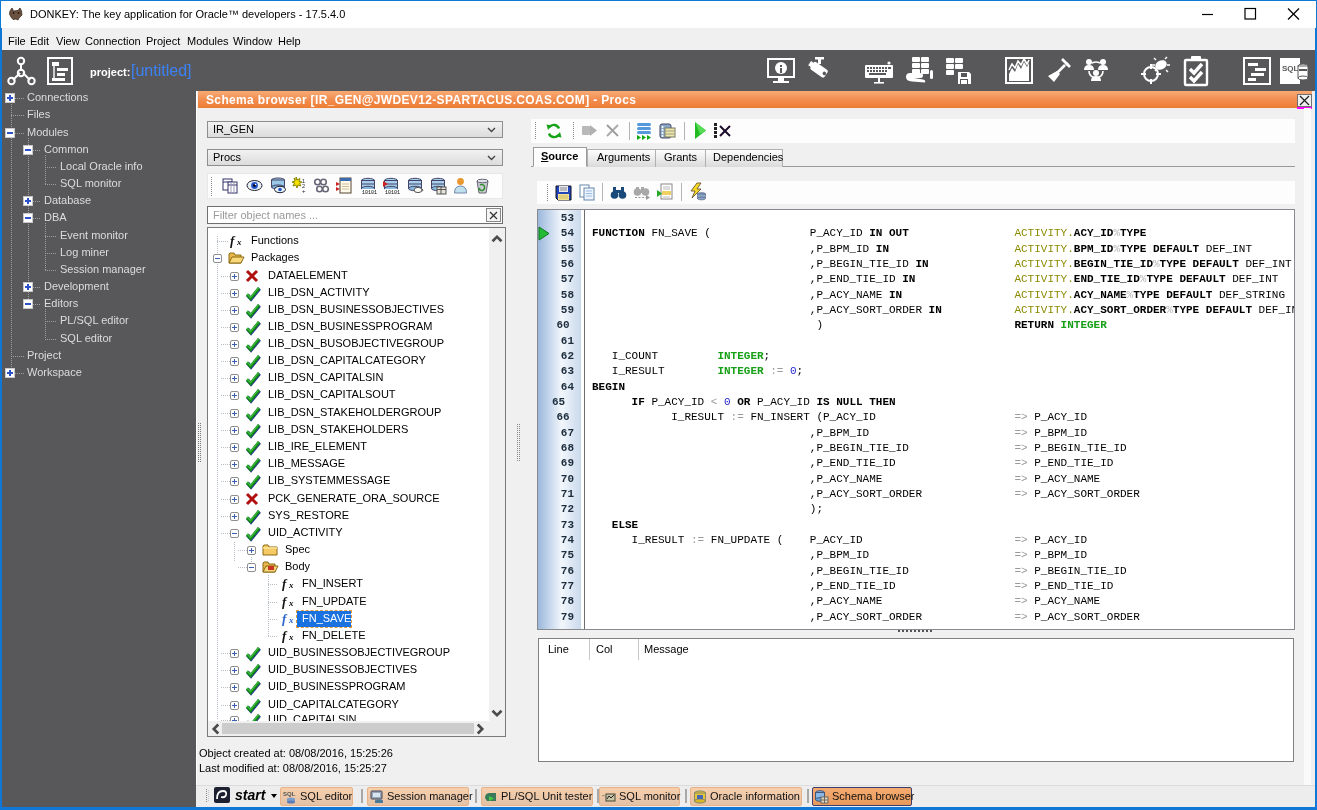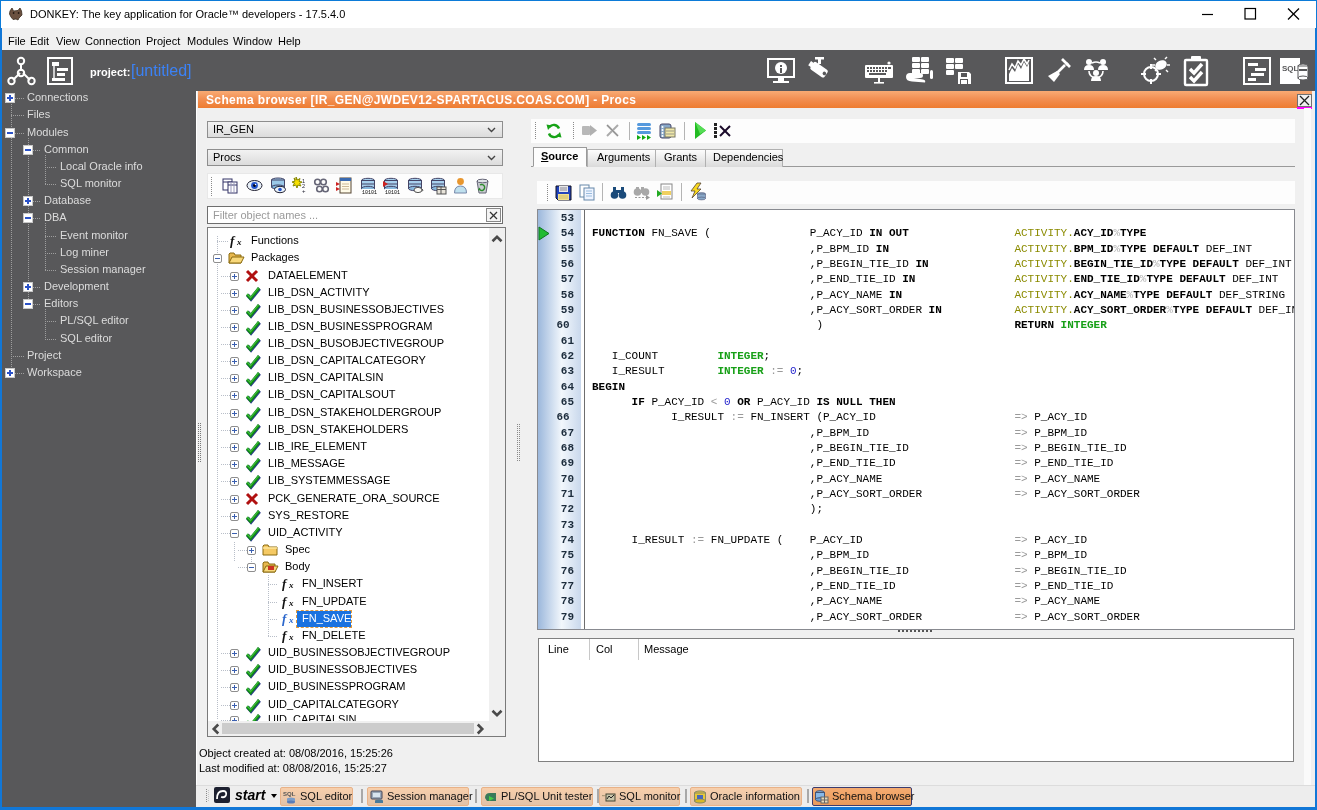--- a/index.html
+++ b/index.html
@@ -946,21 +946,21 @@
         <span style="position:absolute;left:19.80px;top:0;color:#000">I_RESULT</span>
         <span style="position:absolute;left:125.40px;top:0;font-weight:bold;color:#18a018">INTEGER</span>
         <span style="position:absolute;left:178.20px;top:0;color:#9a9a9a">:=</span>
         <span style="position:absolute;left:198.00px;top:0;color:#2222cc">0</span>
         <span style="position:absolute;left:204.60px;top:0;color:#000">;</span>
       </div>
       <div class="tx" style="left:552px;top:379.63px;width:22px;text-align:right;font-family:'Liberation Mono',monospace;font-size:11px;line-height:15.33px;font-weight:bold;color:#1c2c3c">64</div>
       <div class="abs" style="left:592.0px;top:379.63px;width:703.0px;height:15.33px;font-family:'Liberation Mono',monospace;font-size:11px;line-height:15.33px">
         <span style="position:absolute;left:0.00px;top:0;font-weight:bold;color:#000">BEGIN</span>
       </div>
-      <div class="tx" style="left:552px;top:394.96px;width:22px;text-align:right;font-family:'Liberation Mono',monospace;font-size:11px;line-height:15.33px;font-weight:bold;color:#1c2c3c">65</div>
+      <div class="tx" style="left:552px;top:394.96px;width:22px;font-family:'Liberation Mono',monospace;font-size:11px;line-height:15.33px;font-weight:bold;color:#1c2c3c">65</div>
       <div class="abs" style="left:592.0px;top:394.96px;width:703.0px;height:15.33px;font-family:'Liberation Mono',monospace;font-size:11px;line-height:15.33px">
         <span style="position:absolute;left:39.60px;top:0;font-weight:bold;color:#000">IF</span>
         <span style="position:absolute;left:59.40px;top:0;color:#000">P_ACY_ID</span>
         <span style="position:absolute;left:118.80px;top:0;color:#9a9a9a">&lt;</span>
         <span style="position:absolute;left:132.00px;top:0;color:#2222cc">0</span>
         <span style="position:absolute;left:145.20px;top:0;font-weight:bold;color:#000">OR</span>
         <span style="position:absolute;left:165.00px;top:0;color:#000">P_ACY_ID</span>
         <span style="position:absolute;left:224.40px;top:0;font-weight:bold;color:#000">IS NULL THEN</span>
       </div>
       <div class="tx" style="left:552px;top:410.29px;width:22px;text-align:center;font-family:'Liberation Mono',monospace;font-size:11px;line-height:15.33px;font-weight:bold;color:#1c2c3c">66</div>
@@ -1000,20 +1000,23 @@
       <div class="abs" style="left:592.0px;top:486.94px;width:703.0px;height:15.33px;font-family:'Liberation Mono',monospace;font-size:11px;line-height:15.33px">
         <span style="position:absolute;left:217.80px;top:0;color:#000">,P_ACY_SORT_ORDER</span>
         <span style="position:absolute;left:422.40px;top:0;color:#9a9a9a">=&gt;</span>
         <span style="position:absolute;left:442.20px;top:0;color:#000">P_ACY_SORT_ORDER</span>
       </div>
       <div class="tx" style="left:552px;top:502.27px;width:22px;text-align:right;font-family:'Liberation Mono',monospace;font-size:11px;line-height:15.33px;font-weight:bold;color:#1c2c3c">72</div>
       <div class="abs" style="left:592.0px;top:502.27px;width:703.0px;height:15.33px;font-family:'Liberation Mono',monospace;font-size:11px;line-height:15.33px">
         <span style="position:absolute;left:217.80px;top:0;color:#000">);</span>
       </div>
       <div class="tx" style="left:552px;top:517.60px;width:22px;text-align:right;font-family:'Liberation Mono',monospace;font-size:11px;line-height:15.33px;font-weight:bold;color:#1c2c3c">73</div>
+      <div class="abs" style="left:592.0px;top:517.60px;width:703.0px;height:15.33px;font-family:'Liberation Mono',monospace;font-size:11px;line-height:15.33px">
+        <span style="position:absolute;left:19.80px;top:0;font-weight:bold;color:#000">ELSE</span>
+      </div>
       <div class="tx" style="left:552px;top:532.93px;width:22px;text-align:right;font-family:'Liberation Mono',monospace;font-size:11px;line-height:15.33px;font-weight:bold;color:#1c2c3c">74</div>
       <div class="abs" style="left:592.0px;top:532.93px;width:703.0px;height:15.33px;font-family:'Liberation Mono',monospace;font-size:11px;line-height:15.33px">
         <span style="position:absolute;left:39.60px;top:0;color:#000">I_RESULT</span>
         <span style="position:absolute;left:99.00px;top:0;color:#9a9a9a">:=</span>
         <span style="position:absolute;left:118.80px;top:0;color:#000">FN_UPDATE</span>
         <span style="position:absolute;left:184.80px;top:0;color:#000">(</span>
         <span style="position:absolute;left:217.80px;top:0;color:#000">P_ACY_ID</span>
         <span style="position:absolute;left:422.40px;top:0;color:#9a9a9a">=&gt;</span>
         <span style="position:absolute;left:442.20px;top:0;color:#000">P_ACY_ID</span>
       </div>

